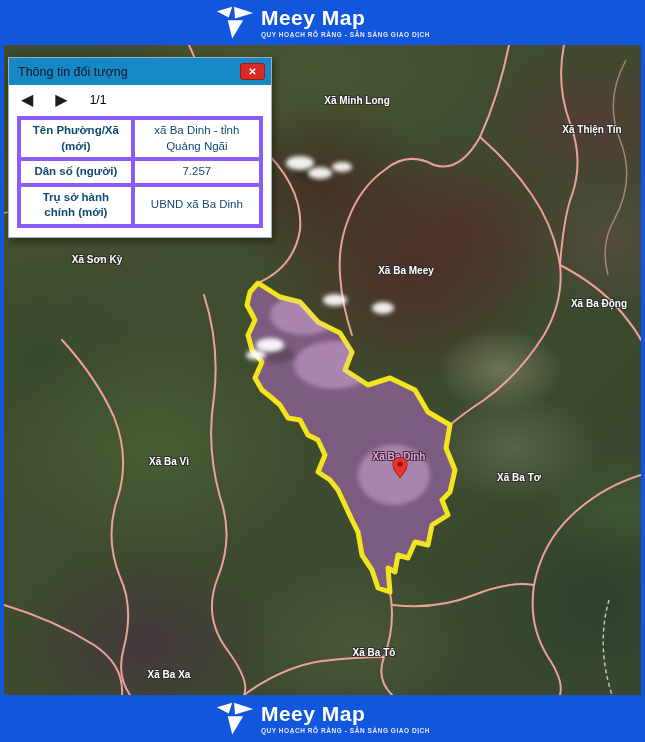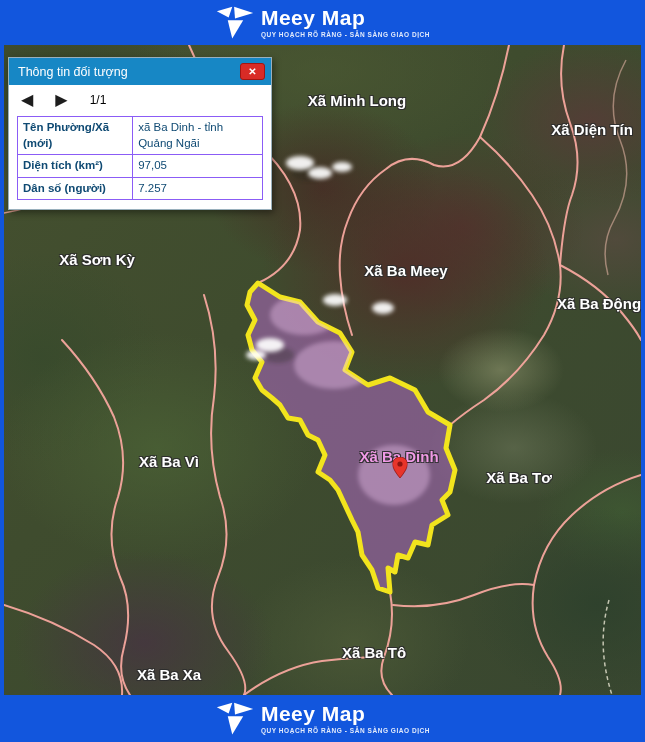--- a/index.html
+++ b/index.html
@@ -42,36 +42,36 @@
   .map-svg { position:absolute; inset:0; width:100%; height:100%; }
   .boundary { fill:none; stroke:var(--boundary-pink,#f5a79e); stroke-width:2; stroke-linecap:round; opacity:.95; }
   .boundary.thin { stroke-width:1.5; opacity:.8; }
   .river { fill:none; stroke:#c9a291; stroke-width:1.5; opacity:.7; }
   .lightline { fill:none; stroke:#e8e6d2; stroke-width:1.5; stroke-dasharray:4 3; opacity:.8; }
   .selected-region { fill:var(--selected-fill,rgba(183,108,205,.52)); stroke:var(--selected-stroke,#f2e41d); stroke-width:5; stroke-linejoin:round; }
   .cloud { fill:#fff; opacity:.92; }
   .cloud-shadow { fill:#1d2418; opacity:.28; }
   .inner-patch { fill:rgba(238,196,238,.4); }
 
-  .map-label { position:absolute; transform:translate(-50%,-50%); font-size:15px; font-weight:bold; color:#fff; white-space:nowrap; z-index:2;
+  .map-label { position:absolute; transform:translate(-50%,-50%); font-size:10px; font-weight:bold; color:#fff; white-space:nowrap; z-index:2;
     text-shadow:-1px -1px 0 rgba(45,45,45,.9), 1px -1px 0 rgba(45,45,45,.9), -1px 1px 0 rgba(45,45,45,.9), 1px 1px 0 rgba(45,45,45,.9); }
   .map-label.selected { color:var(--label-pink,#f09ae6); }
 
   .marker { position:absolute; transform:translate(-50%,-100%); z-index:2; }
 
   
   .info-panel { position:absolute; left:4px; top:12px; width:264px; background:#fff; border:1px solid #9ab0bc; box-shadow:2px 3px 7px rgba(0,0,0,.4); z-index:4; }
   .panel-title-bar { display:flex; align-items:center; justify-content:space-between; background:var(--panel-bar,#1787c5); padding:5px 6px 5px 9px; }
-  .panel-title { color:#ffffff; font-size:12.5px; }
+  .panel-title { color:#0f172a; font-size:12.5px; }
   .close-btn { width:25px; height:17px; background:var(--close-red,#d92b26); border:1px solid #a31511; border-radius:3px; color:#fff; font-size:10px; font-weight:bold; line-height:15px; text-align:center; cursor:pointer; }
   .pager-row { display:flex; align-items:center; padding:6px 12px 5px; gap:22px; }
   .pager-arrow { background:none; border:none; font-size:16px; color:#1d1d1d; cursor:pointer; line-height:18px; padding:0; }
   .pager-text { font-size:12px; color:#000000; }
   .info-table { width:calc(100% - 16px); margin:2px 8px 9px; border-collapse:collapse; font-size:11.5px; color:var(--table-ink,#0f4a73); }
-  .info-table td { border:1px solid #8b5cf6; padding:3px 5px; vertical-align:middle; line-height:1.35; }
+  .info-table td { border:4px solid #8b5cf6; padding:3px 5px; vertical-align:middle; line-height:1.35;text-align:center; }
   .info-table td.lbl { font-weight:bold; width:47%; }
   .info-table td.val.bold { font-weight:normal; }
 </style>
 </head>
 <body>
 
 <div class="page">
 
   <div class="brand-bar top">
     <div class="brand-lockup">
@@ -136,21 +136,21 @@
         <ellipse class="cloud" filter="url(#blur2)" cx="316" cy="128" rx="12" ry="6"></ellipse>
         <ellipse class="cloud" filter="url(#blur2)" cx="338" cy="122" rx="10" ry="5"></ellipse>
         <ellipse class="cloud" filter="url(#blur2)" cx="331" cy="255" rx="12" ry="6"></ellipse>
         <ellipse class="cloud" filter="url(#blur2)" cx="266" cy="300" rx="14" ry="7"></ellipse>
         <ellipse class="cloud" filter="url(#blur2)" cx="252" cy="310" rx="10" ry="5"></ellipse>
         <ellipse class="cloud" filter="url(#blur2)" cx="379" cy="263" rx="11" ry="6"></ellipse>
       </g>
     </svg>
 
     <div class="map-label" style="left:353px;top:55px">Xã Minh Long</div>
-    <div class="map-label" style="left:588px;top:84px">Xã Diện Tín</div>
+    <div class="map-label" style="left:588px;top:84px">Xã Thiện Tín</div>
     <div class="map-label" style="left:93px;top:214px">Xã Sơn Kỳ</div>
     <div class="map-label" style="left:402px;top:225px">Xã Ba Meey</div>
     <div class="map-label" style="left:595px;top:258px">Xã Ba Động</div>
     <div class="map-label" style="left:165px;top:416px">Xã Ba Vì</div>
     <div class="map-label" style="left:515px;top:432px">Xã Ba Tơ</div>
     <div class="map-label" style="left:370px;top:607px">Xã Ba Tô</div>
     <div class="map-label" style="left:165px;top:629px">Xã Ba Xa</div>
     <div class="map-label selected" style="left:395px;top:411px">Xã Ba Dinh</div>
 
     <div class="marker" style="left:396px;top:437px">
@@ -170,26 +170,26 @@
         <button class="pager-arrow">▶</button>
         <span class="pager-text">1/1</span>
       </div>
       <table class="info-table">
         <tbody>
           <tr>
             <td class="lbl">Tên Phường/Xã (mới)</td>
             <td class="val bold">xã Ba Dinh - tỉnh Quảng Ngãi</td>
           </tr>
           <tr>
-            <td class="lbl">Diện tích (km²)</td>
-            <td class="val">97,05</td>
+            <td class="lbl">Dân số (người)</td>
+            <td class="val">7.257</td>
           </tr>
           <tr>
-            <td class="lbl">Dân số (người)</td>
-            <td class="val">7.257</td>
+            <td class="lbl">Trụ sở hành chính (mới)</td>
+            <td class="val">UBND xã Ba Dinh</td>
           </tr>
         </tbody>
       </table>
     </div>
   </div>
 
   <div class="brand-bar bottom">
     <div class="brand-lockup">
       <span class="brand-glyph">
         <svg width="40" height="34" viewBox="0 0 44 36">

